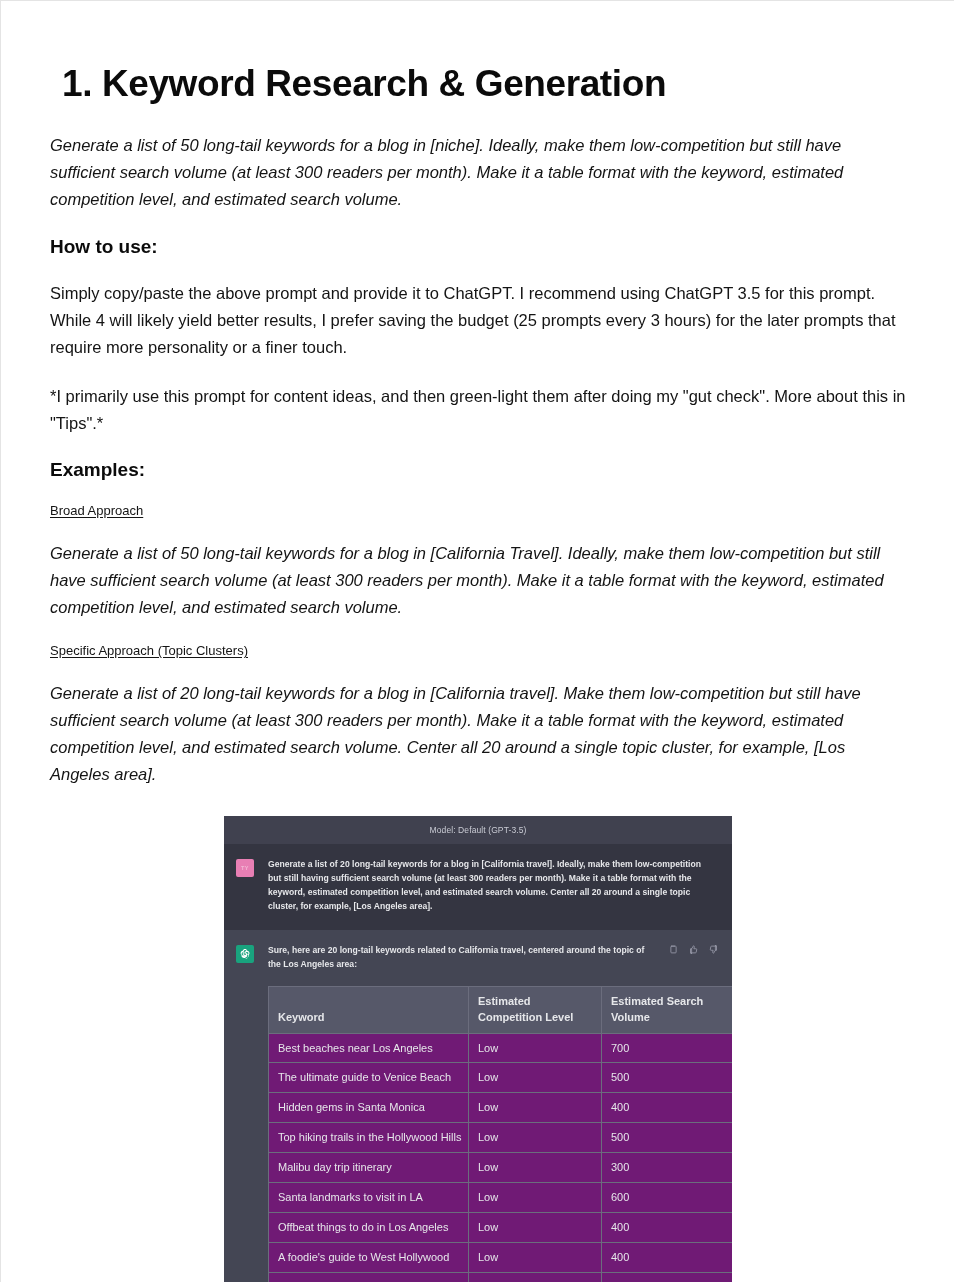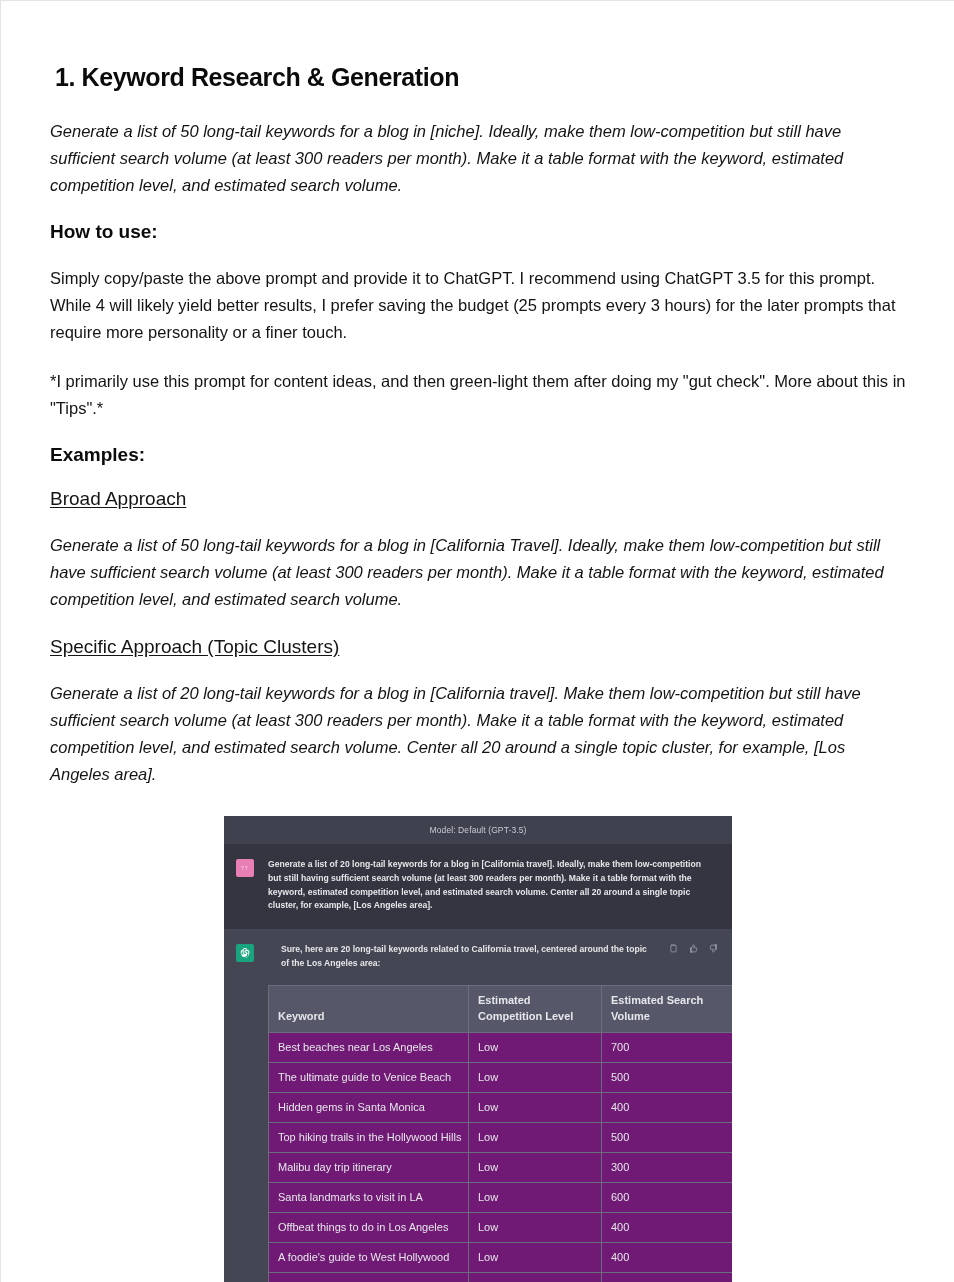--- a/index.html
+++ b/index.html
@@ -18,46 +18,46 @@
     border-left: 1px solid #e4e4e4;
     box-sizing: border-box;
   }
 
   .page {
     padding: 48px 48px 0 49px;
     box-sizing: border-box;
   }
 
   h1.doc-title {
-    font-size: 25px;
+    font-size: 37px;
     line-height: 1.2;
     font-weight: 700;
     letter-spacing: -0.4px;
-    margin: 13px 0 26px 5px;
+    margin: 13px 0 26px 12px;
     color: #0b0b0b;
   }
 
   p.para {
     font-size: 16.5px;
     line-height: 1.64;
     margin: 16px 0 22px 0;
     color: #141414;
     max-width: 858px;
   }
   p.para.italic { font-style: italic; }
 
   p.lead-label {
     font-size: 19px;
     font-weight: 700;
     margin: 0 0 22px 0;
     color: #0b0b0b;
   }
 
   p.underlined {
-    font-size: 19px;
+    font-size: 13px;
     margin: 0 0 22px 0;
     color: #141414;
   }
   p.underlined span.u {
     text-decoration: underline;
     text-underline-offset: 2px;
   }
 
   
   .shot-wrap {
@@ -113,21 +113,21 @@
   }
   .avatar.assistant svg { display: block; }
 
   .msg-body { flex: 1 1 auto; min-width: 0; }
   .msg-text {
     color: #e6e7ea;
     font-size: 8.6px;
     line-height: 1.62;
     font-weight: 600;
   }
-  .msg.assistant .msg-text { padding-right: 62px; margin-left: 13px; }
+  .msg.assistant .msg-text { padding-right: 62px; }
 
   .actions {
     position: absolute;
     top: 15px;
     right: 14px;
     display: flex;
     gap: 11px;
     color: #9a9cab;
   }
   .actions svg { display: block; }

